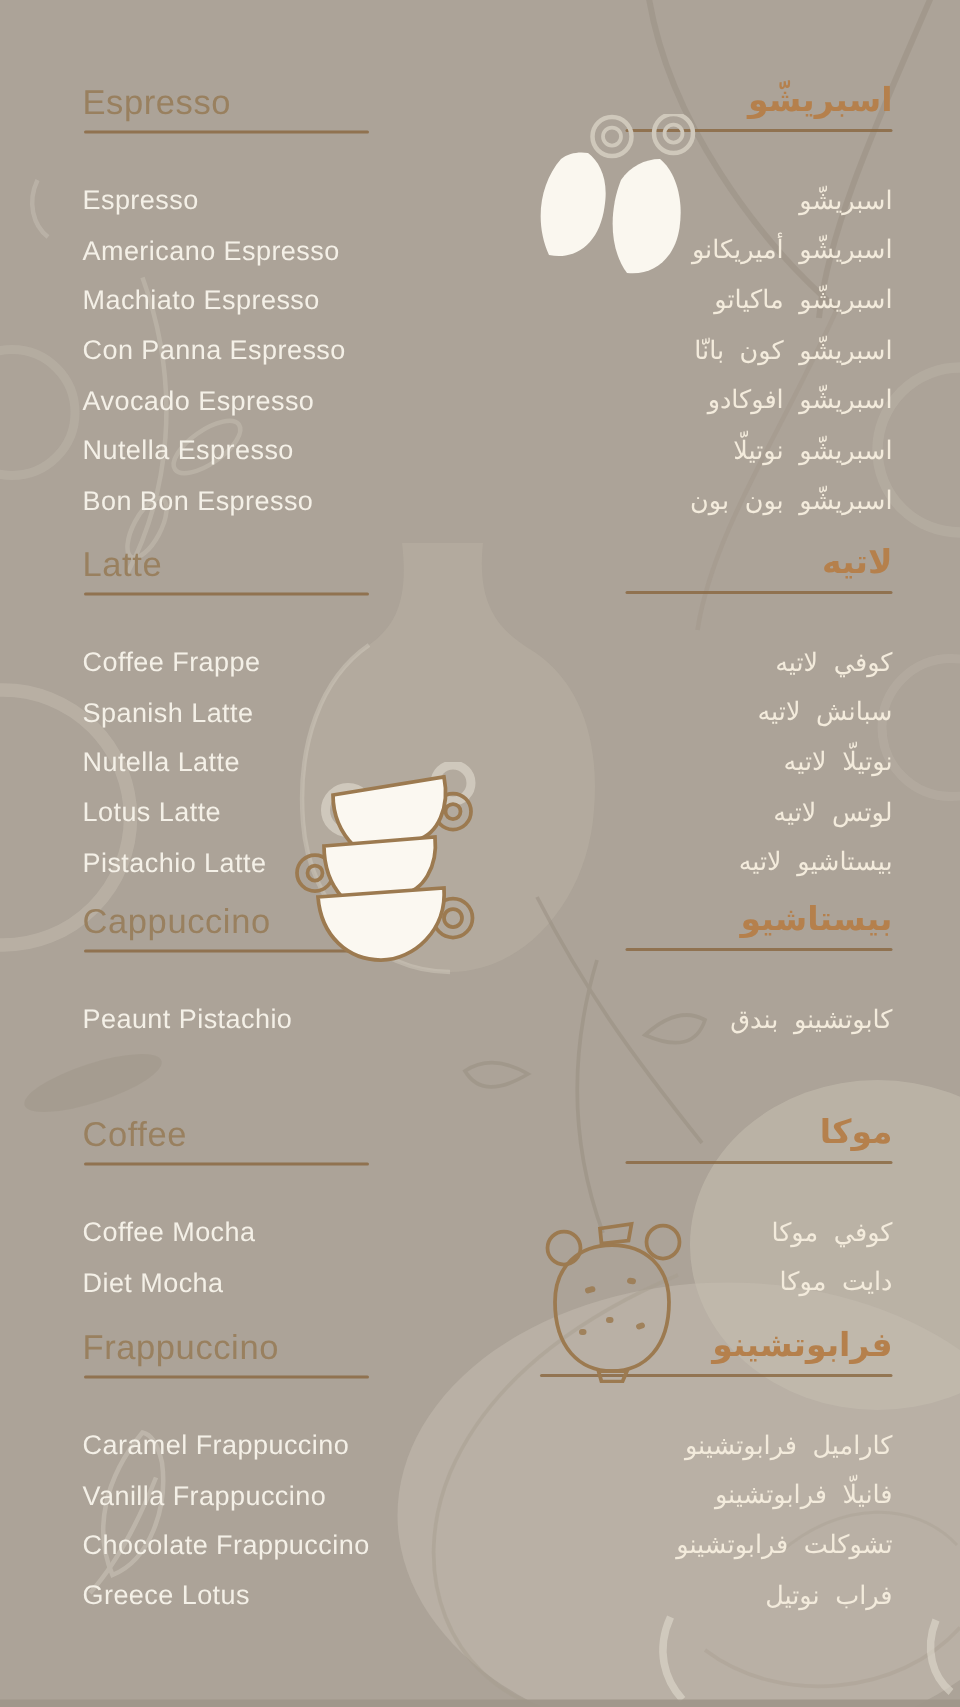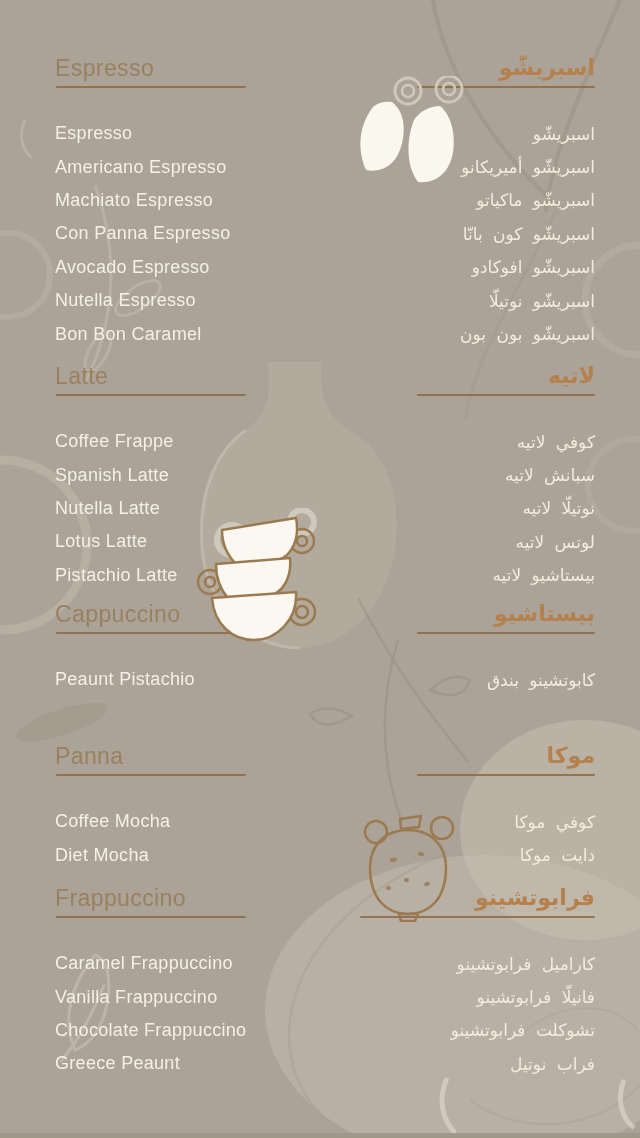--- a/index.html
+++ b/index.html
@@ -141,21 +141,21 @@
       </div>
       <div class="row">
         <span class="en">Avocado Espresso</span>
         <span class="ar" lang="ar" dir="rtl">اسبريشّو افوكادو</span>
       </div>
       <div class="row">
         <span class="en">Nutella Espresso</span>
         <span class="ar" lang="ar" dir="rtl">اسبريشّو نوتيلّا</span>
       </div>
       <div class="row">
-        <span class="en">Bon Bon Caramel</span>
+        <span class="en">Bon Bon Espresso</span>
         <span class="ar" lang="ar" dir="rtl">اسبريشّو بون بون</span>
       </div>
     </div>
   </div>
 
   <div class="section" style="top:364px">
     <div class="sec-header">
       <div class="hdr hdr-en">
         <span class="title-en">Latte</span>
         <div class="underline"></div>
@@ -204,21 +204,21 @@
       <div class="row">
         <span class="en">Peaunt Pistachio</span>
         <span class="ar" lang="ar" dir="rtl">كابوتشينو بندق</span>
       </div>
     </div>
   </div>
 
   <div class="section" style="top:744px">
     <div class="sec-header">
       <div class="hdr hdr-en">
-        <span class="title-en">Panna</span>
+        <span class="title-en">Coffee</span>
         <div class="underline"></div>
       </div>
       <div class="hdr hdr-ar">
         <span class="title-ar" lang="ar" dir="rtl">موكا</span>
         <div class="underline"></div>
       </div>
     </div>
     <div class="rows">
       <div class="row">
         <span class="en">Coffee Mocha</span>
@@ -249,21 +249,21 @@
       </div>
       <div class="row">
         <span class="en">Vanilla Frappuccino</span>
         <span class="ar" lang="ar" dir="rtl">فانيلّا فرابوتشينو</span>
       </div>
       <div class="row">
         <span class="en">Chocolate Frappuccino</span>
         <span class="ar" lang="ar" dir="rtl">تشوكلت فرابوتشينو</span>
       </div>
       <div class="row">
-        <span class="en">Greece Peaunt</span>
+        <span class="en">Greece Lotus</span>
         <span class="ar" lang="ar" dir="rtl">فراب نوتيل</span>
       </div>
     </div>
   </div>
 
   <svg class="illus" style="left:352px;top:76px" width="126" height="108" viewBox="0 0 126 108">
     <g stroke="#cfc8bb" fill="none">
       <circle cx="56" cy="15" r="13" stroke-width="3"></circle>
       <circle cx="56" cy="15" r="6" stroke-width="2.5"></circle>
       <circle cx="97" cy="13" r="13" stroke-width="3"></circle>

